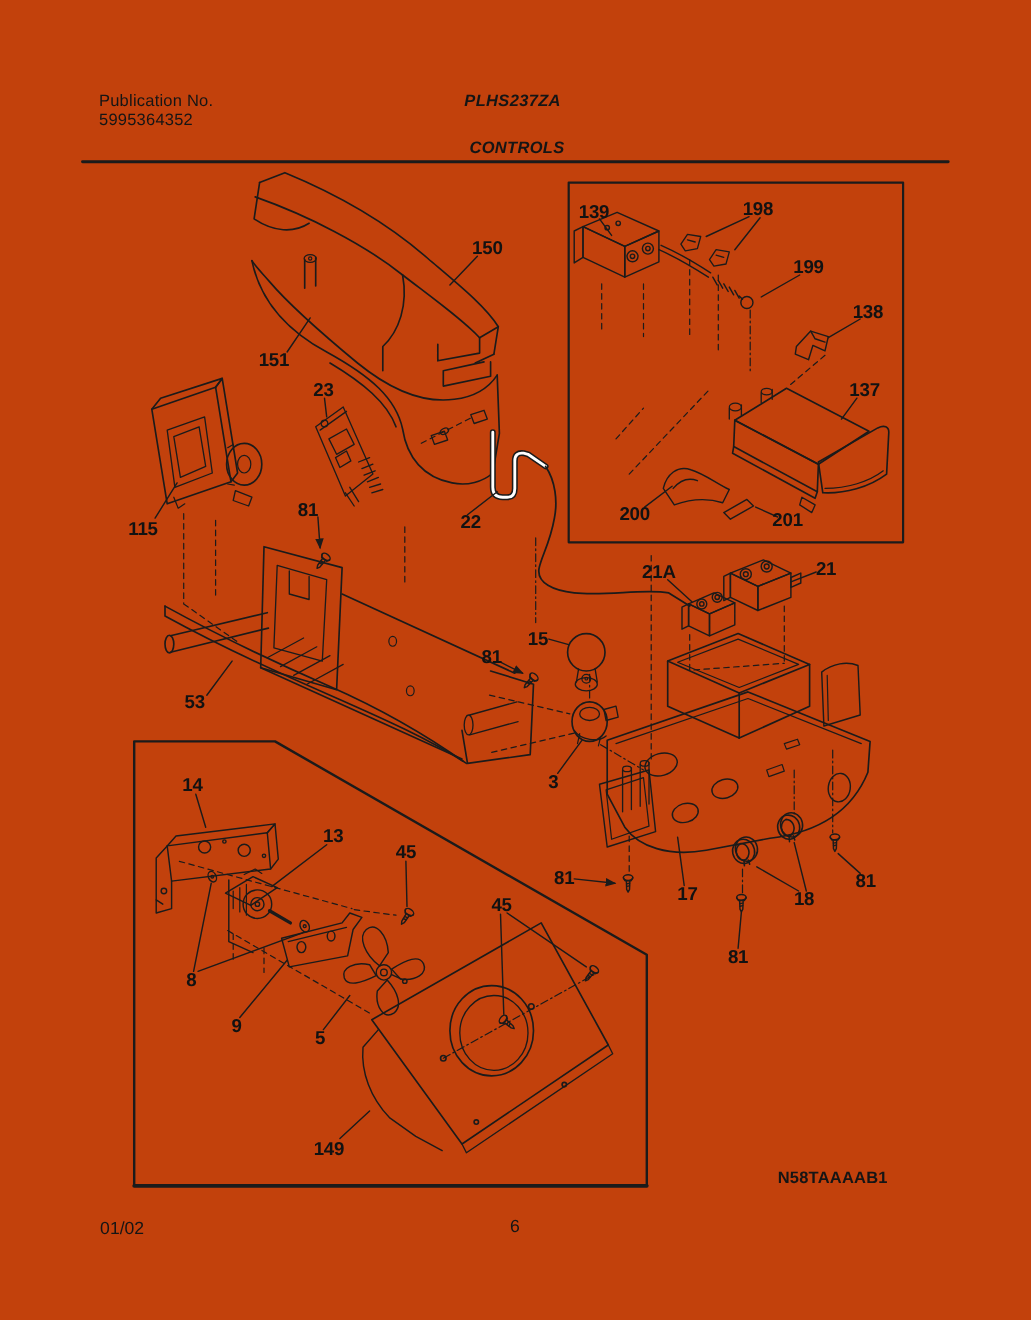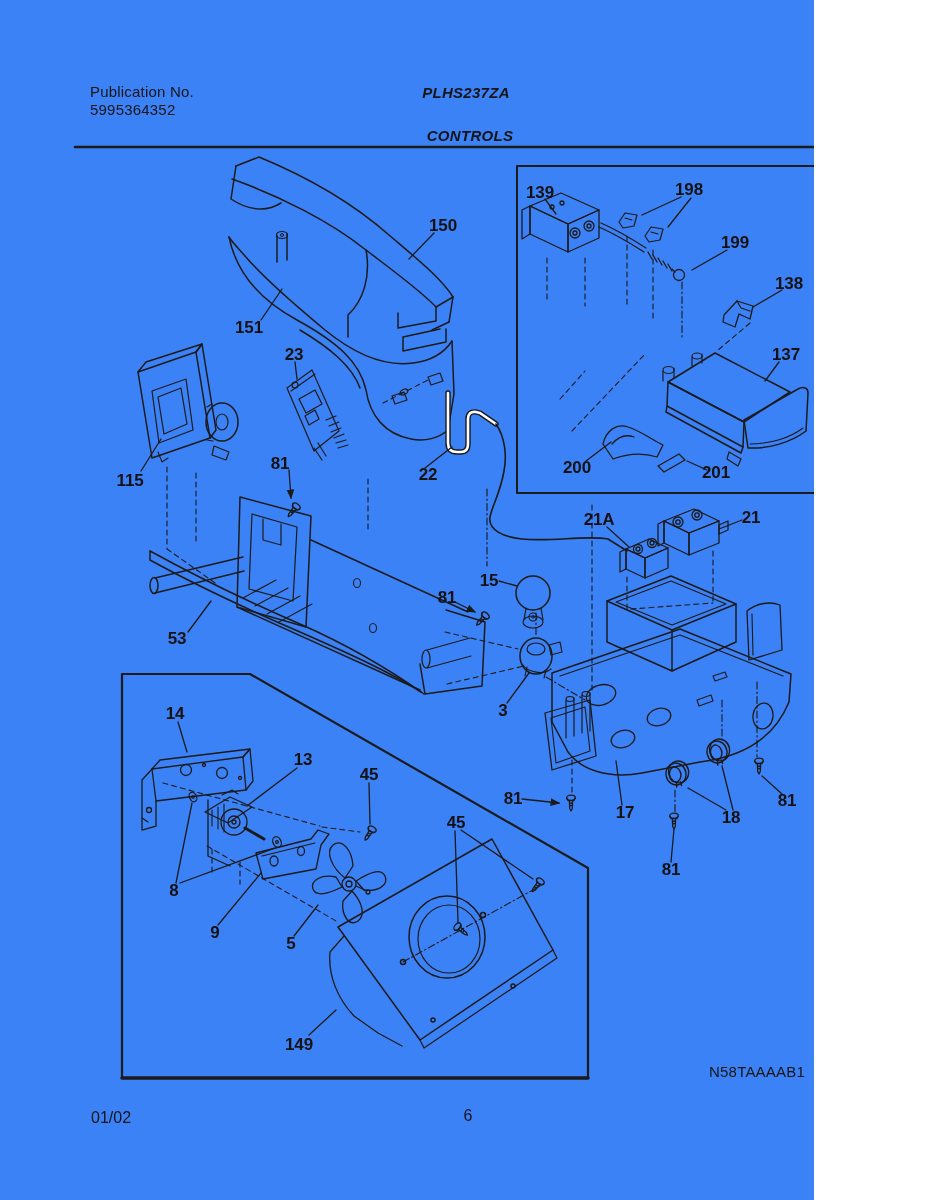--- a/index.html
+++ b/index.html
@@ -1,26 +1,26 @@
 <!DOCTYPE html>
 <html><head>
 <meta charset="utf-8">
 <style>
   html,body{margin:0;padding:0;background:#ffffff;}
-  #page{position:relative;width:814px;height:1200px;background:#3b82f6;overflow:hidden;
+  #page{position:relative;width:937px;height:1200px;background:#c2410c;overflow:hidden;
         font-family:"Liberation Sans",sans-serif;color:#151515;}
   #lineart{position:absolute;left:0;top:0;}
   .txt{position:absolute;white-space:nowrap;color:#151515;}
   .hd{font-size:15px;letter-spacing:0.2px;}
   .hdb{font-size:15px;font-weight:700;letter-spacing:0.3px;font-style:italic;}
   .ctr{transform:translate(-50%,-50%);}
   .co{position:absolute;font-weight:700;font-size:17px;letter-spacing:-0.2px;
       transform:translate(-50%,-50%);white-space:nowrap;color:#121212;}
   .ft{font-size:16px;}
-  .code{font-size:15px;font-weight:400;letter-spacing:0.2px;}
+  .code{font-size:15px;font-weight:700;letter-spacing:0.2px;}
 </style>
 </head>
 <body>
 
 <div id="page">
 
 <svg id="lineart" width="937" height="1200" viewBox="0 0 937 1200" fill="none" stroke="#1b1b1b" stroke-width="1.5" stroke-linecap="round" stroke-linejoin="round">
   <defs>
     <marker id="ah" markerWidth="9" markerHeight="8" refX="6.5" refY="3" orient="auto">
       <path d="M0,0 L7.5,3 L0,6 Z" fill="#1b1b1b" stroke="none"></path>

